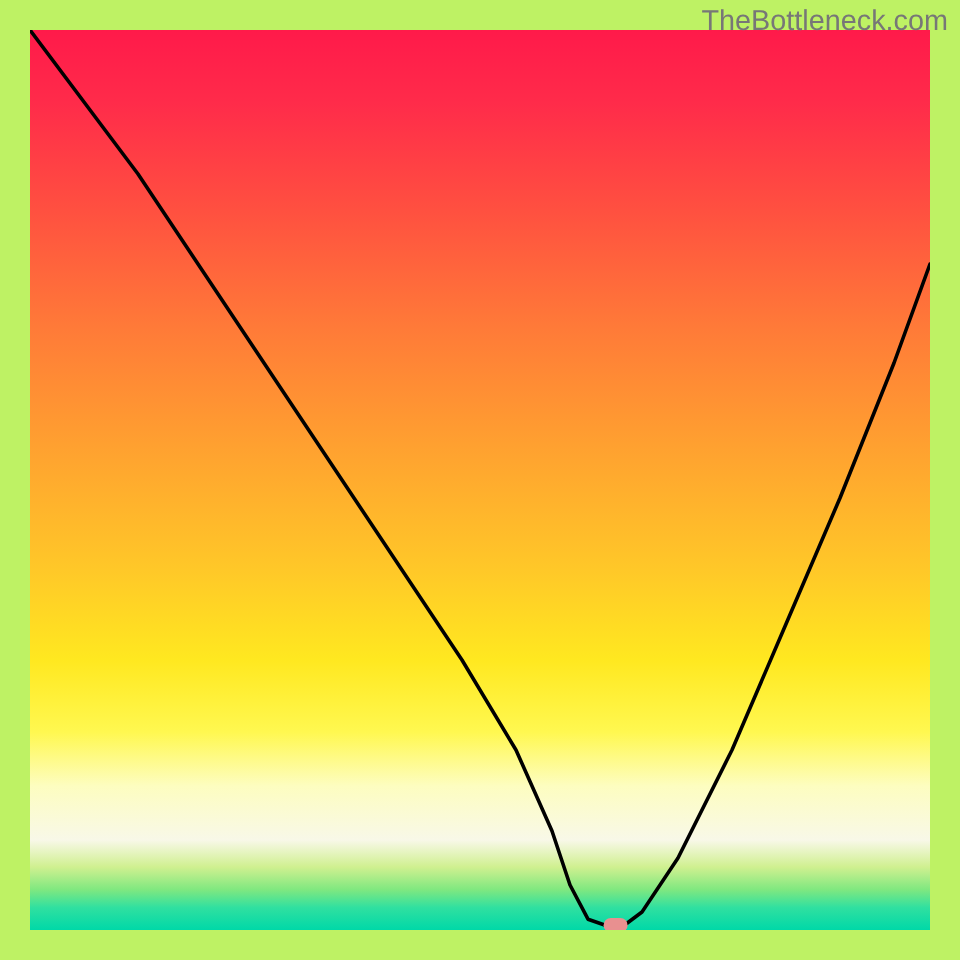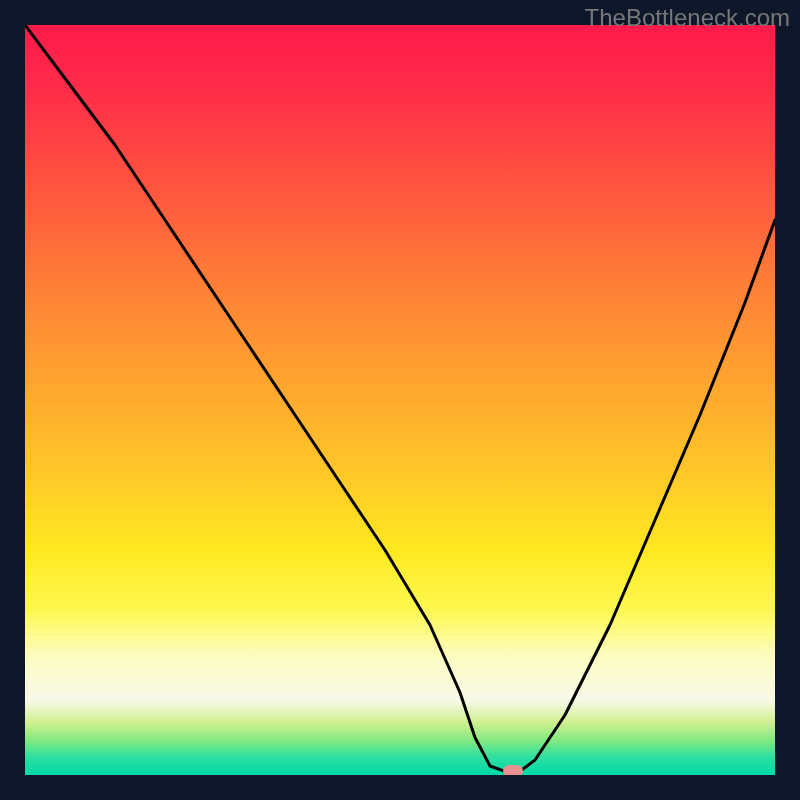--- a/index.html
+++ b/index.html
@@ -10,21 +10,21 @@
     background: #000;
     position: relative;
     overflow: hidden;
   }
   .container {
     position: absolute;
     top: 0;
     left: 0;
     width: 800px;
     height: 800px;
-    background: #0f172a;
+    background: #bef264;
   }
   .watermark {
     position: absolute;
     top: 4px;
     right: 10px;
     color: #777;
     font-family: Arial, Helvetica, sans-serif;
     font-size: 24px;
     font-weight: 500;
     z-index: 10;

